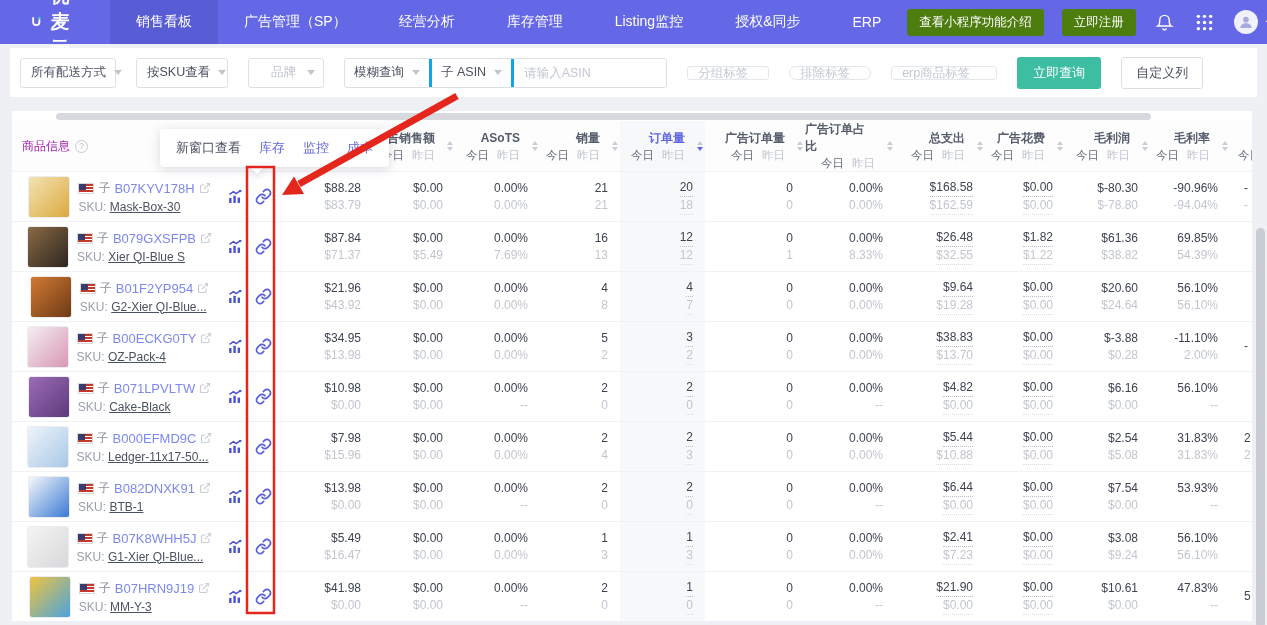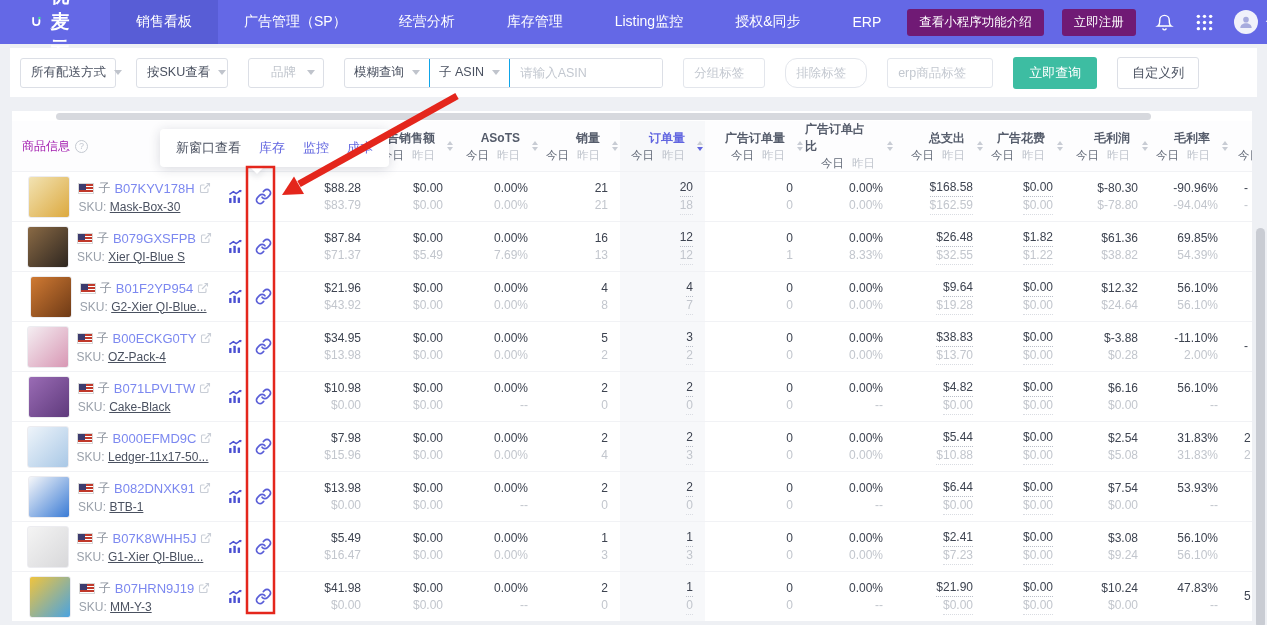--- a/index.html
+++ b/index.html
@@ -7,34 +7,34 @@
   body { font-family:"Liberation Sans","DejaVu Sans",sans-serif; background:#eef0f4; position:relative; font-size:12px; color:#3d4350; }
 
   
   .nav { height:44px; background:#6468e6; display:flex; align-items:center; color:#fff; position:relative; z-index:5; }
   .brand { display:flex; align-items:center; gap:8px; padding:0 28px 0 30px; }
   .brand-name { font-size:19px; font-weight:bold; letter-spacing:1px; }
   .nav-menu { display:flex; align-items:stretch; height:44px; }
   .nav-item { display:flex; align-items:center; padding:0 26px; font-size:14px; cursor:pointer; white-space:nowrap; }
   .nav-item.active { background:#585dd6; }
   .nav-right { margin-left:auto; display:flex; align-items:center; gap:18px; padding-right:22px; }
-  .red-btn { background:#701a75; color:#fff; border:none; border-radius:3px; height:27px; padding:0 12px; font-size:12.5px; cursor:pointer; white-space:nowrap; }
+  .red-btn { background:#4d7c0f; color:#fff; border:none; border-radius:3px; height:27px; padding:0 12px; font-size:12.5px; cursor:pointer; white-space:nowrap; }
   .icon-btn { width:22px; height:22px; display:flex; align-items:center; justify-content:center; cursor:pointer; }
   .user { display:flex; align-items:center; gap:8px; font-size:13px; cursor:pointer; white-space:nowrap; }
   .avatar { width:24px; height:24px; border-radius:50%; background:#f0f1fb; display:flex; align-items:center; justify-content:center; overflow:hidden; }
 
   
   .filterbar { margin:4px 10px 0 10px; background:#fff; height:49px; display:flex; align-items:center; gap:20px; padding:0 10px; }
   .sel { height:30px; border:1px solid #dcdfe6; border-radius:3px; background:#fff; display:flex; align-items:center; justify-content:space-between; padding:0 8px 0 10px; font-size:12.5px; color:#4a5160; cursor:pointer; white-space:nowrap; }
   .sel .ph { color:#bfc4cc;margin-left:12px; }
   .caret-d { width:0; height:0; border-left:4px solid transparent; border-right:4px solid transparent; border-top:5px solid #c0c4cc; margin-left:8px; }
   .compound { height:30px; border:1px solid #dcdfe6; border-radius:3px; display:flex; align-items:stretch; overflow:hidden; }
-  .compound .part { display:flex; align-items:center; padding:0 9px; border-right:1px solid #0ea5e9; font-size:12.5px; color:#4a5160; cursor:pointer; white-space:nowrap; }
+  .compound .part { display:flex; align-items:center; padding:0 9px; border-right:3px solid #0ea5e9; font-size:12.5px; color:#4a5160; cursor:pointer; white-space:nowrap; }
   .compound input { border:none; outline:none; width:152px; padding:0 10px; font-size:12.5px; color:#4a5160; }
-  .tag-input { height:30px; border:1px solid #e3e6ec; border-radius:3px; padding:0 10px; font-size:12.5px; color:#4a5160; outline:none; }
+  .tag-input { height:14px; border:1px solid #e3e6ec; border-radius:3px; padding:0 10px; font-size:12.5px; color:#4a5160; outline:none; }
   .tag-input::placeholder, .compound input::placeholder { color:#c3c8d0; }
   .query-btn { background:#3dbda2; color:#fff; border:none; border-radius:3px; height:32px; padding:0 16px; font-size:13px; cursor:pointer; white-space:nowrap; }
   .cols-btn { background:#fff; color:#4a5160; border:1px solid #dcdfe6; border-radius:3px; height:32px; padding:0 14px; font-size:13px; cursor:pointer; white-space:nowrap; }
 
   
   .panel { margin:14px 15px 0 12px; background:#fff; width:1240px; overflow:hidden; position:relative; }
   .hscroll-track { height:10px; position:relative; }
   .hscroll-thumb { position:absolute; left:44px; top:2px; width:1095px; height:7px; background:#d7d9de; border-radius:4px; cursor:pointer; }
   .grid { display:grid; grid-template-columns:205px 58px 98px 82px 85px 80px 85px 100px 90px 90px 80px 85px 80px 70px; width:1298px; }
   .thead { height:50px; background:#fdfdfe; }
@@ -501,21 +501,21 @@
         </div>
         <div class="cell num">
           <span class="v1 u1">$9.64</span>
           <span class="v2 u2">$19.28</span>
         </div>
         <div class="cell num">
           <span class="v1 u1">$0.00</span>
           <span class="v2 u2">$0.00</span>
         </div>
         <div class="cell num">
-          <span class="v1">$12.32</span>
+          <span class="v1">$20.60</span>
           <span class="v2">$24.64</span>
         </div>
         <div class="cell num">
           <span class="v1">56.10%</span>
           <span class="v2">56.10%</span>
         </div>
         <div class="cell edge">
           <span class="v1"></span>
           <span class="v2"></span>
         </div>
@@ -987,21 +987,21 @@
         </div>
         <div class="cell num">
           <span class="v1 u1">$21.90</span>
           <span class="v2 u2">$0.00</span>
         </div>
         <div class="cell num">
           <span class="v1 u1">$0.00</span>
           <span class="v2 u2">$0.00</span>
         </div>
         <div class="cell num">
-          <span class="v1">$10.24</span>
+          <span class="v1">$10.61</span>
           <span class="v2">$0.00</span>
         </div>
         <div class="cell num">
           <span class="v1">47.83%</span>
           <span class="v2">--</span>
         </div>
         <div class="cell edge">
           <span class="v1">5</span>
           <span class="v2"></span>
         </div>

